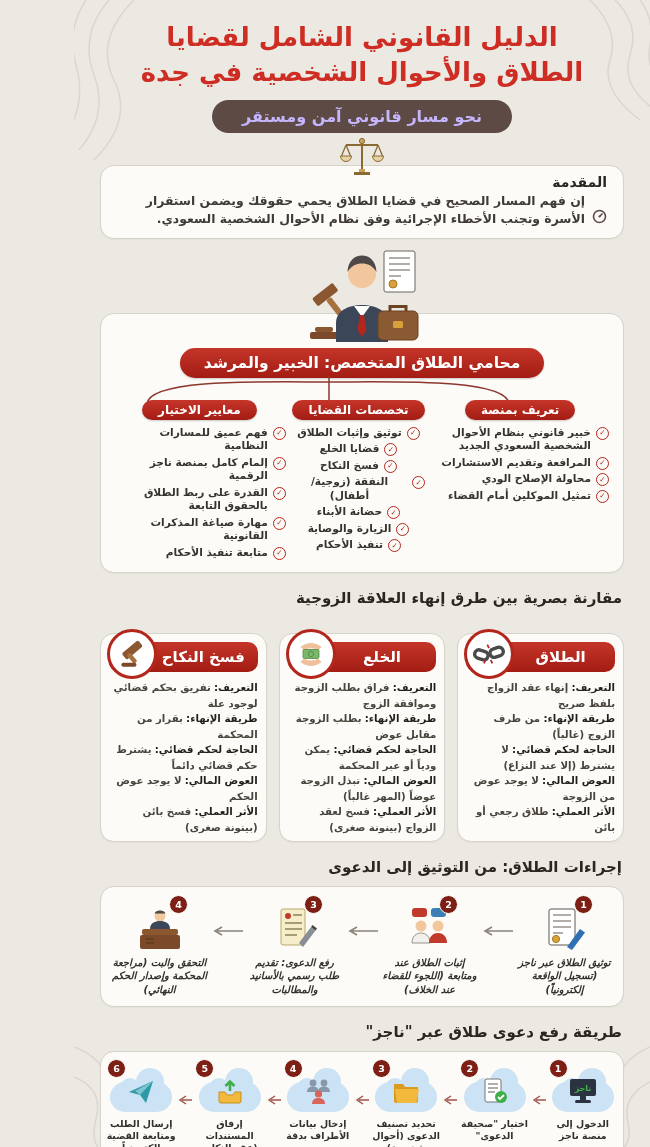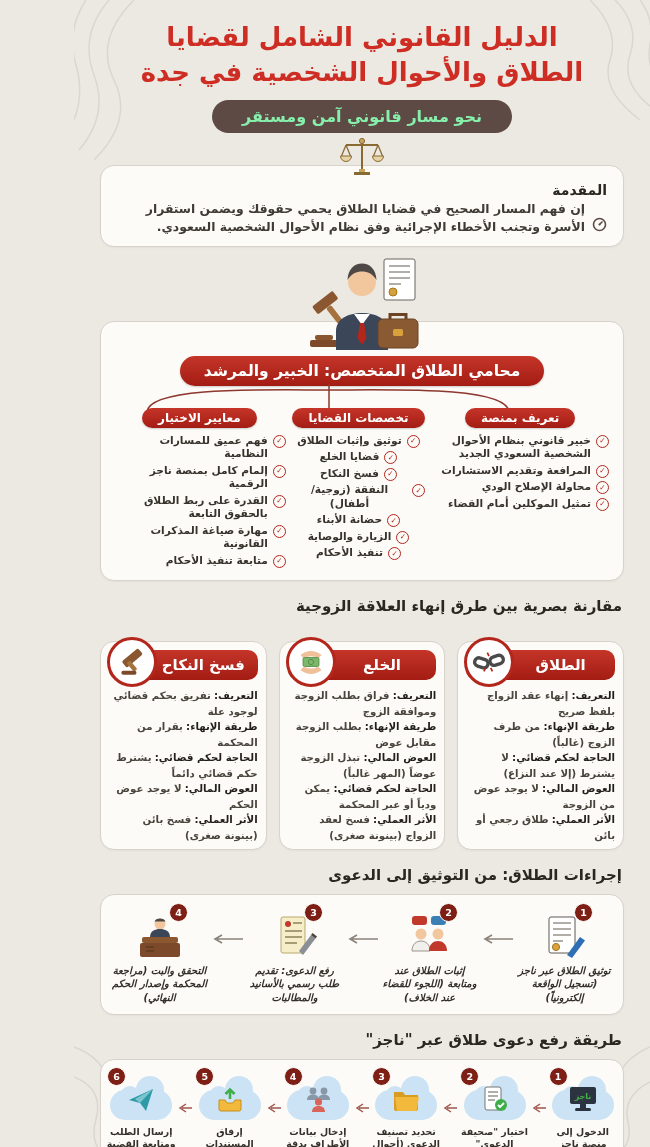--- a/index.html
+++ b/index.html
@@ -3,27 +3,27 @@
 <meta charset="utf-8">
 <style>
   html,body{margin:0;padding:0;width:650px;height:1147px;overflow:hidden;
     background:#ECE9E3;font-family:"DejaVu Sans",sans-serif;direction:rtl;}
   .page{position:relative;width:576px;height:1147px;}
   .deco{position:absolute;opacity:.9;pointer-events:none;}
   .content{position:relative;padding:0 26px;}
   
   .title{margin:0 auto;padding-top:20px;text-align:center;color:#CE2D24;
     font-weight:bold;font-size:26px;line-height:1.34;}
-  .sub-pill{width:fit-content;margin:10px auto 4px;background:#5E4A44;color:#86efac;
+  .sub-pill{width:fit-content;margin:10px auto 4px;background:#5E4A44;color:#c4b5fd;
     font-weight:bold;font-size:16px;padding:7px 30px;border-radius:22px;}
   
   .card{background:#FCFBF8;border:1px solid #D7D2CA;border-radius:14px;
     box-shadow:0 1px 2px rgba(0,0,0,.04);}
   
-  .intro{position:relative;margin-top:32px;padding:16px 16px 10px;}
+  .intro{position:relative;margin-top:32px;padding:8px 16px 10px;}
   .scales{position:absolute;top:-30px;right:50%;transform:translateX(50%);}
   .intro-h{font-size:14px;font-weight:bold;color:#2A2620;}
   .intro-row{display:flex;gap:7px;align-items:flex-end;margin-top:2px;}
   .intro-row p{margin:0;font-size:12.4px;font-weight:bold;color:#3F3A33;line-height:1.45;}
   .compass{flex:0 0 auto;margin-top:3px;}
   
   .lawyer{position:relative;margin-top:74px;padding:34px 14px 10px;}
   .lawyer-illu{position:absolute;top:-66px;right:50%;transform:translateX(50%);}
   .pill-red{background:linear-gradient(180deg,#C53529,#A31C13);color:#fff;font-weight:bold;
     border-radius:18px;width:fit-content;box-shadow:0 1px 2px rgba(0,0,0,.2);}
@@ -279,22 +279,22 @@
               <path d="M6 9q12-9 24 0l-4 4q-8-5-16 0z" fill="#EFC09A"></path>
               <rect x="9" y="12" width="18" height="10" rx="1.5" fill="#7CB86B" stroke="#4E8A41"></rect>
               <circle cx="18" cy="17" r="3" fill="none" stroke="#4E8A41"></circle>
               <path d="M6 26q12 9 24 0l-4-4q-8 5-16 0z" fill="#EFC09A"></path>
             </svg>
           </span>
         </div>
         <div class="cmp-body">
           <div class="cmp-r"><b>التعريف:</b> <span>فراق بطلب الزوجة وموافقة الزوج</span></div>
           <div class="cmp-r"><b>طريقة الإنهاء:</b> <span>بطلب الزوجة مقابل عوض</span></div>
+          <div class="cmp-r"><b>الحاجة لحكم قضائي:</b> <span>يمكن ودياً أو عبر المحكمة</span></div>
           <div class="cmp-r"><b>العوض المالي:</b> <span>تبذل الزوجة عوضاً (المهر غالباً)</span></div>
-          <div class="cmp-r"><b>الحاجة لحكم قضائي:</b> <span>يمكن ودياً أو عبر المحكمة</span></div>
           <div class="cmp-r"><b>الأثر العملي:</b> <span>فسخ لعقد الزواج (بينونة صغرى)</span></div>
         </div>
       </div>
       <div class="card cmp-card">
         <div class="cmp-head">
           <span>فسخ النكاح</span>
           <span class="cmp-ico">
             <svg width="30" height="30" viewBox="0 0 34 34">
               <g transform="rotate(-40 17 12)">
                 <rect x="5" y="8" width="24" height="9" rx="2" fill="#8A5730"></rect>

